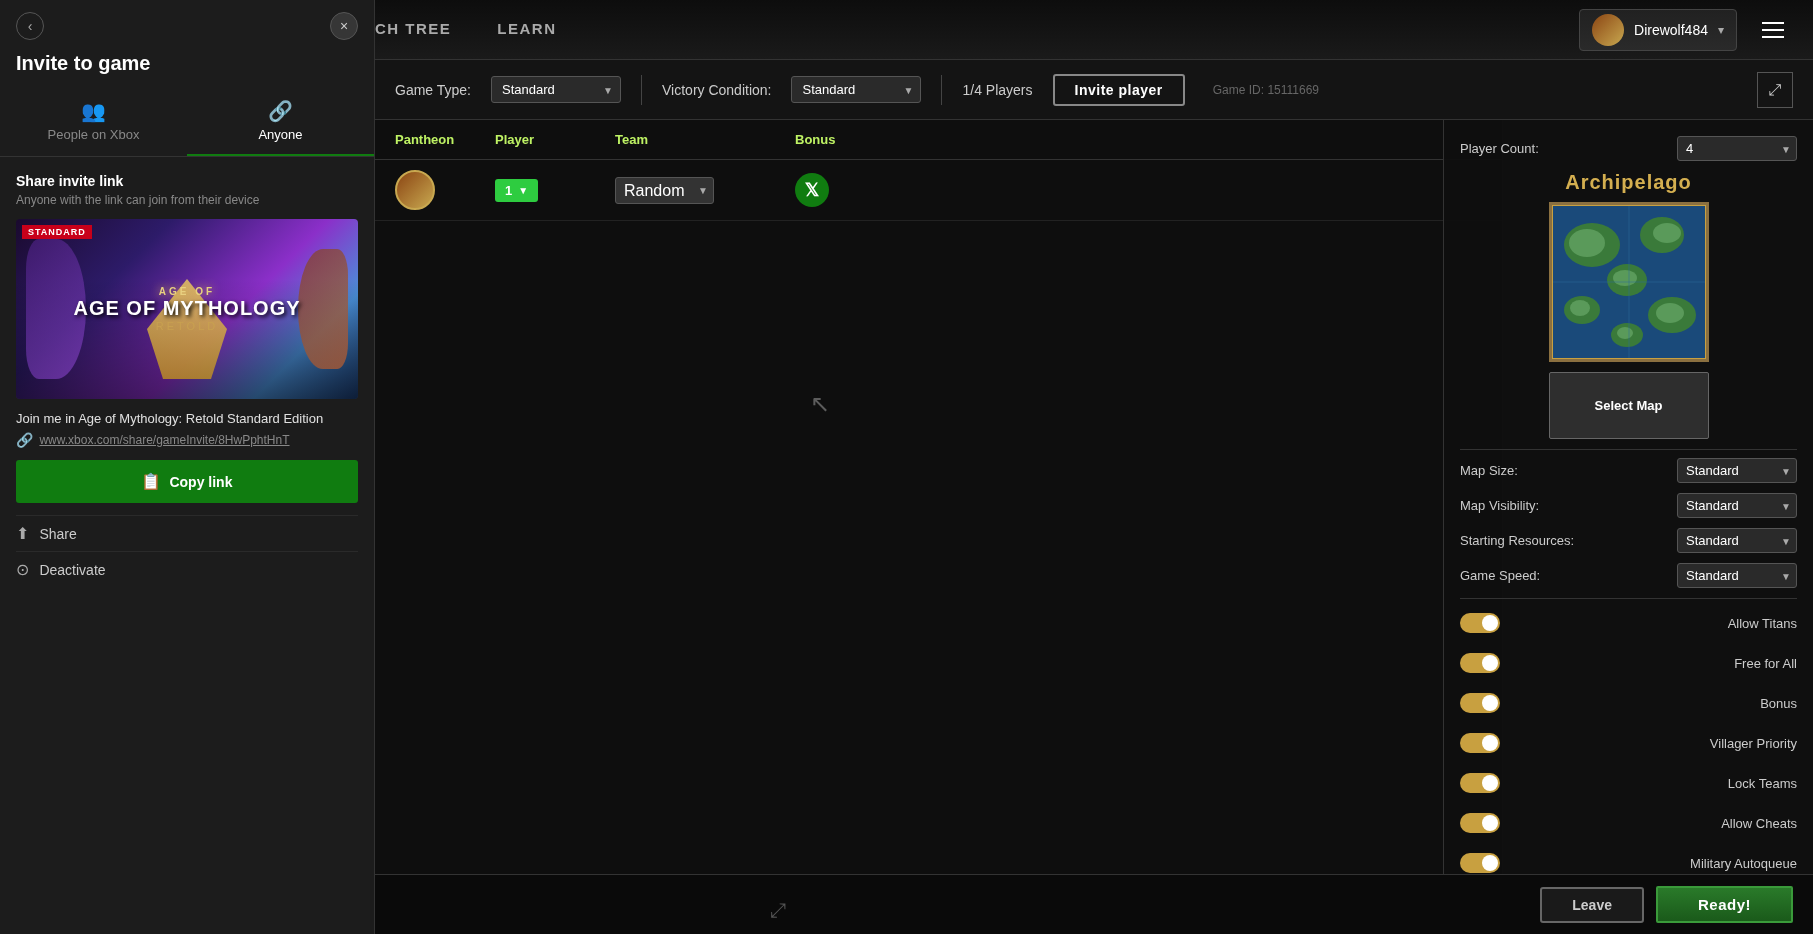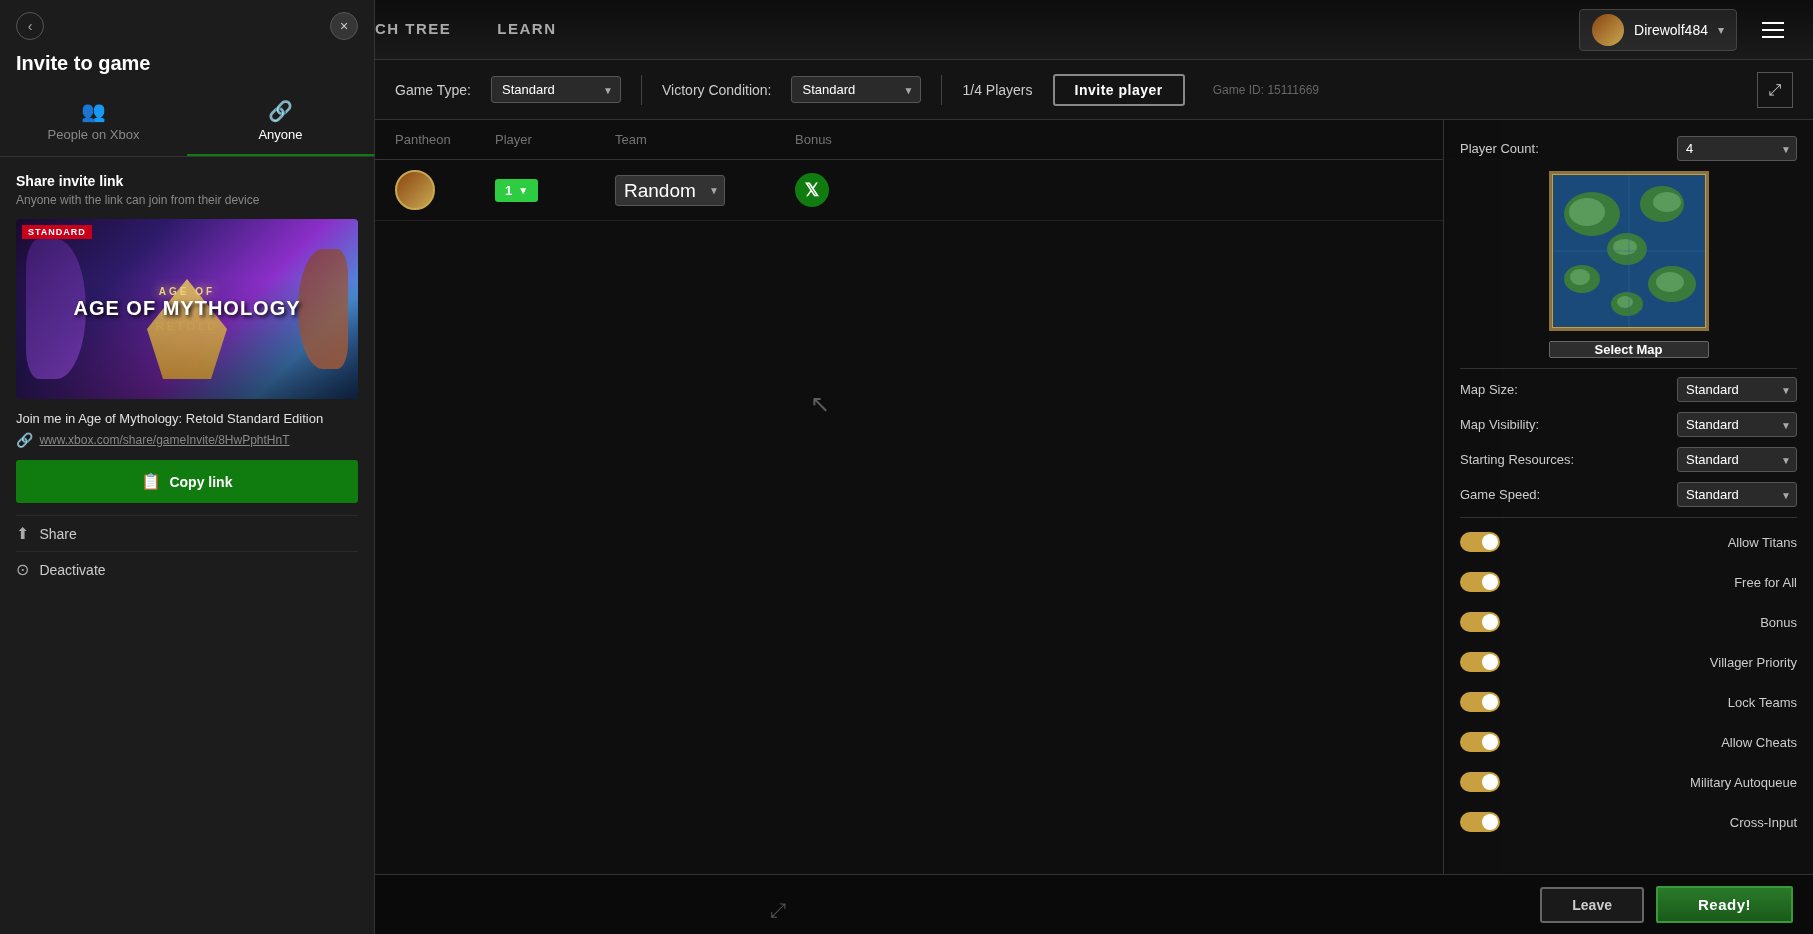--- a/index.html
+++ b/index.html
@@ -157,23 +157,23 @@
       background: rgba(10,10,10,0.7);
       border-right: 1px solid #333;
     }
     .lobby-table-header {
       display: grid;
       grid-template-columns: 100px 120px 180px 200px;
       padding: 12px 20px;
       border-bottom: 1px solid #333;
     }
     .lobby-col-header {
-      color: #737373;
+      color: #bef264;
       font-size: 13px;
-      font-weight: 400;
+      font-weight: 700;
     }
     .lobby-row {
       display: grid;
       grid-template-columns: 100px 120px 180px 200px;
       padding: 10px 20px;
       align-items: center;
       border-bottom: 1px solid #222;
     }
     .player-avatar-small {
       width: 40px; height: 40px;
@@ -194,21 +194,21 @@
     }
     .slot-chevron { font-size: 10px; }
     .team-select-wrap {
       position: relative;
       display: inline-block;
     }
     .team-select {
       background: #333;
       border: 1px solid #555;
       color: #fff;
-      font-size: 19px;
+      font-size: 16px;
       padding: 4px 28px 4px 8px;
       border-radius: 3px;
       appearance: none;
       cursor: pointer;
     }
     .team-select-wrap::after {
       content: '▼';
       position: absolute;
       right: 6px; top: 50%;
       transform: translateY(-50%);
@@ -284,21 +284,21 @@
     }
     .select-map-btn {
       display: block;
       width: 160px;
       margin: 10px auto;
       background: rgba(50,50,50,0.9);
       border: 1px solid #666;
       color: #fff;
       font-size: 13px;
       font-weight: 600;
-      padding: 0 0;
+      padding: 25px 0;
       cursor: pointer;
       text-align: center;
       border-radius: 2px;
     }
     .panel-divider { height: 1px; background: #333; margin: 8px 0; }
     .toggle-row {
       display: flex;
       align-items: center;
       justify-content: space-between;
       margin: 6px 0;
@@ -704,20 +704,21 @@
 <div class="right-panel">
   <div class="right-panel-row">
     <span class="panel-label">Player Count:</span>
     <div class="panel-select-wrap">
       <select class="panel-select">
         <option>4</option>
       </select>
     </div>
   </div>
 
+  <div class="map-title">Archipelago</div>
 
   <div style="width:160px;height:160px;margin:0 auto;border:3px solid #8b7040;overflow:hidden;">
     <svg width="154" height="154" viewBox="0 0 154 154">
       <rect width="154" height="154" fill="#1a4a7a"></rect>
 
       <ellipse cx="40" cy="40" rx="28" ry="22" fill="#3a7a3a"></ellipse>
       <ellipse cx="35" cy="38" rx="18" ry="14" fill="#5a9a5a"></ellipse>
       <ellipse cx="110" cy="30" rx="22" ry="18" fill="#3a7a3a"></ellipse>
       <ellipse cx="115" cy="28" rx="14" ry="10" fill="#5a9a5a"></ellipse>
       <ellipse cx="75" cy="75" rx="20" ry="16" fill="#3a7a3a"></ellipse>

